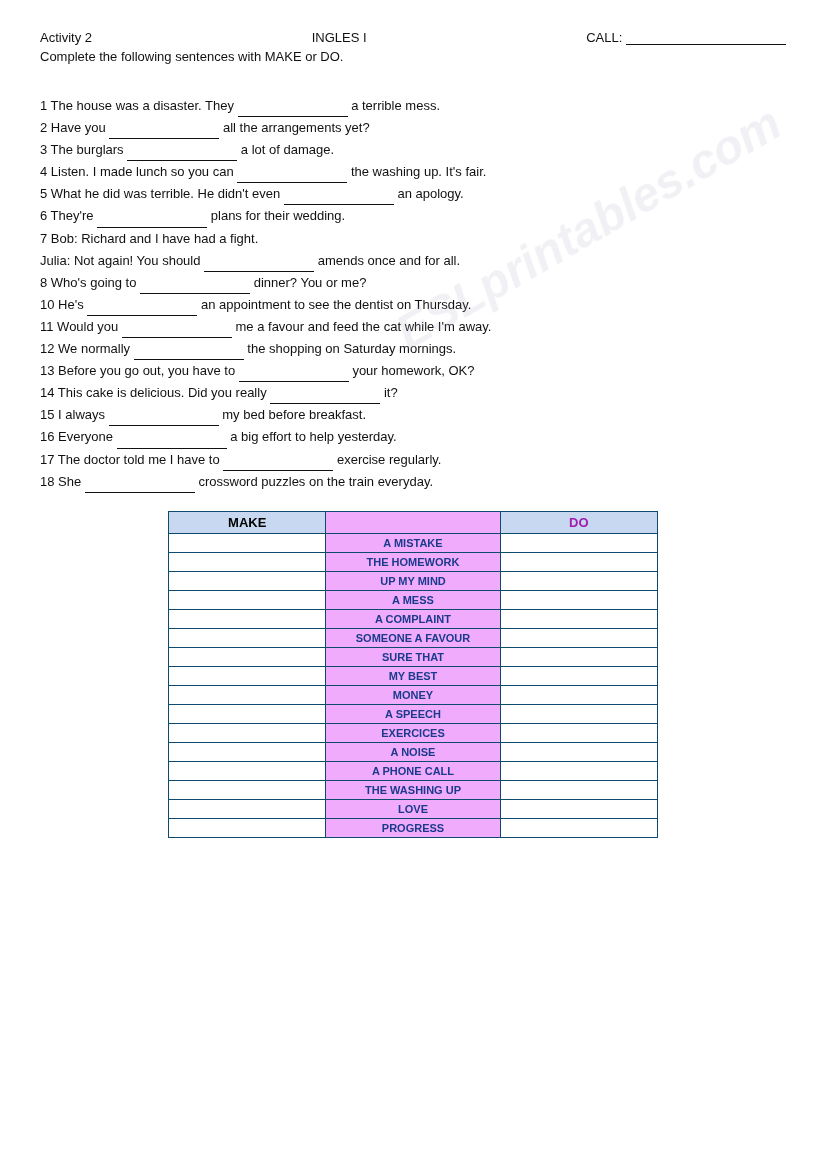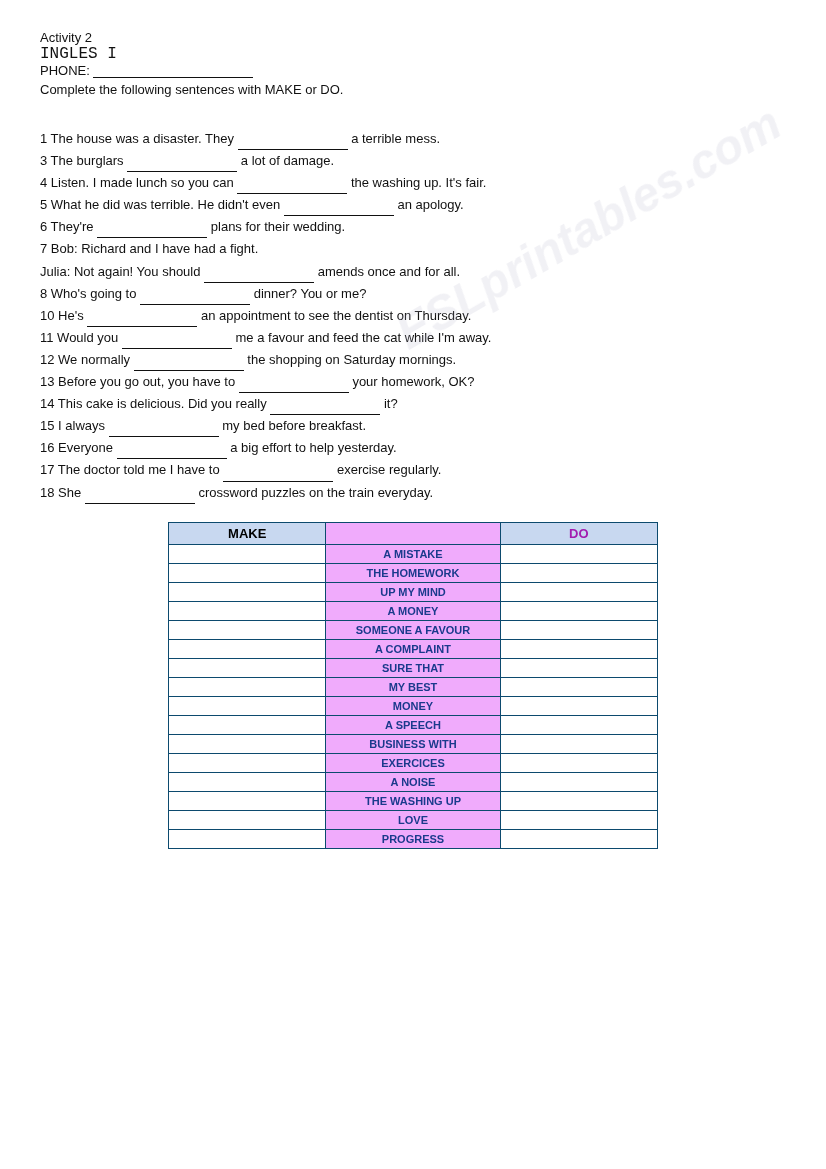--- a/index.html
+++ b/index.html
@@ -9,24 +9,23 @@
       font-size: 13px;
       color: #111;
       padding: 30px 40px;
       max-width: 826px;
       min-height: 1169px;
     }
     .header-row {
       display: flex;
       justify-content: space-between;
       margin-bottom: 4px;
-      flex-direction: column;
     }
     .header-left { font-size: 13px; }
-    .header-center { font-size: 16px; font-weight: normal; font-family: Liberation Mono, monospace; }
+    .header-center { font-size: 13px; font-weight: normal; }
     .header-right { font-size: 13px; }
     .instruction { margin-bottom: 6px; font-size: 13px; }
     .sentences { margin-bottom: 18px; margin-top: 31px; }
     .sentence-line {
       line-height: 1.7;
       font-size: 13px;
     }
     .blank {
       display: inline-block;
       border-bottom: 1px solid #111;
@@ -100,29 +99,30 @@
   </style>
 </head>
 <body>
 
 <div class="watermark">ESLprintables.com</div>
 
 <div class="header-row">
   <span class="header-left">Activity 2</span>
   <span class="header-center">INGLES I</span>
   <span class="header-right">
-    <span>PHONE:</span>
+    <span>CALL:</span>
     <span class="name-line"></span>
   </span>
 </div>
 
 <div class="instruction">Complete the following sentences with MAKE or DO.</div>
 
 <div class="sentences">
   <div class="sentence-line">1 The house was a disaster. They <span class="blank"></span> a terrible mess.</div>
+  <div class="sentence-line">2 Have you <span class="blank"></span> all the arrangements yet?</div>
   <div class="sentence-line">3 The burglars <span class="blank"></span> a lot of damage.</div>
   <div class="sentence-line">4 Listen. I made lunch so you can <span class="blank"></span> the washing up. It's fair.</div>
   <div class="sentence-line">5 What he did was terrible. He didn't even <span class="blank"></span> an apology.</div>
   <div class="sentence-line">6 They're <span class="blank"></span> plans for their wedding.</div>
   <div class="sentence-line">7 Bob: Richard and I have had a fight.</div>
   <div class="sentence-line">Julia: Not again! You should <span class="blank"></span> amends once and for all.</div>
   <div class="sentence-line">8 Who's going to <span class="blank"></span> dinner? You or me?</div>
   <div class="sentence-line">10 He's <span class="blank"></span> an appointment to see the dentist on Thursday.</div>
   <div class="sentence-line">11 Would you <span class="blank"></span> me a favour and feed the cat while I'm away.</div>
   <div class="sentence-line">12 We normally <span class="blank"></span> the shopping on Saturday mornings.</div>
@@ -154,66 +154,66 @@
     <td class="col-phrase phrase-cell">THE HOMEWORK</td>
     <td class="col-do"></td>
   </tr>
         <tr>
     <td class="col-make"></td>
     <td class="col-phrase phrase-cell">UP MY MIND</td>
     <td class="col-do"></td>
   </tr>
         <tr>
     <td class="col-make"></td>
-    <td class="col-phrase phrase-cell">A MONEY</td>
+    <td class="col-phrase phrase-cell">A MESS</td>
+    <td class="col-do"></td>
+  </tr>
+        <tr>
+    <td class="col-make"></td>
+    <td class="col-phrase phrase-cell">A COMPLAINT</td>
     <td class="col-do"></td>
   </tr>
         <tr>
     <td class="col-make"></td>
     <td class="col-phrase phrase-cell">SOMEONE A FAVOUR</td>
     <td class="col-do"></td>
   </tr>
         <tr>
     <td class="col-make"></td>
-    <td class="col-phrase phrase-cell">A COMPLAINT</td>
-    <td class="col-do"></td>
-  </tr>
-        <tr>
-    <td class="col-make"></td>
     <td class="col-phrase phrase-cell">SURE THAT</td>
     <td class="col-do"></td>
   </tr>
         <tr>
     <td class="col-make"></td>
     <td class="col-phrase phrase-cell">MY BEST</td>
     <td class="col-do"></td>
   </tr>
         <tr>
     <td class="col-make"></td>
     <td class="col-phrase phrase-cell">MONEY</td>
     <td class="col-do"></td>
   </tr>
         <tr>
     <td class="col-make"></td>
     <td class="col-phrase phrase-cell">A SPEECH</td>
     <td class="col-do"></td>
   </tr>
         <tr>
     <td class="col-make"></td>
-    <td class="col-phrase phrase-cell">BUSINESS WITH</td>
-    <td class="col-do"></td>
-  </tr>
-        <tr>
-    <td class="col-make"></td>
     <td class="col-phrase phrase-cell">EXERCICES</td>
     <td class="col-do"></td>
   </tr>
         <tr>
     <td class="col-make"></td>
     <td class="col-phrase phrase-cell">A NOISE</td>
+    <td class="col-do"></td>
+  </tr>
+        <tr>
+    <td class="col-make"></td>
+    <td class="col-phrase phrase-cell">A PHONE CALL</td>
     <td class="col-do"></td>
   </tr>
         <tr>
     <td class="col-make"></td>
     <td class="col-phrase phrase-cell">THE WASHING UP</td>
     <td class="col-do"></td>
   </tr>
         <tr>
     <td class="col-make"></td>
     <td class="col-phrase phrase-cell">LOVE</td>

